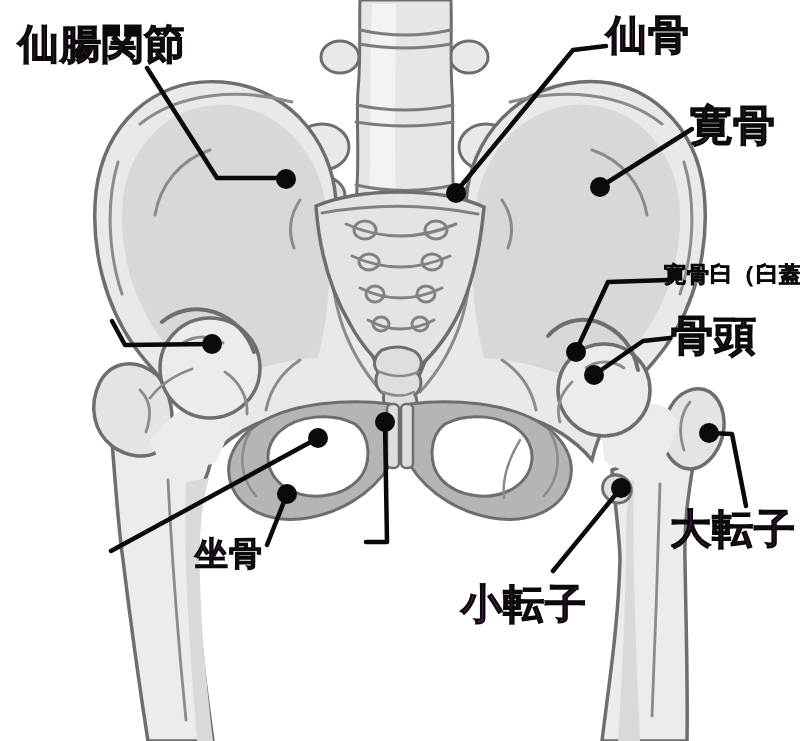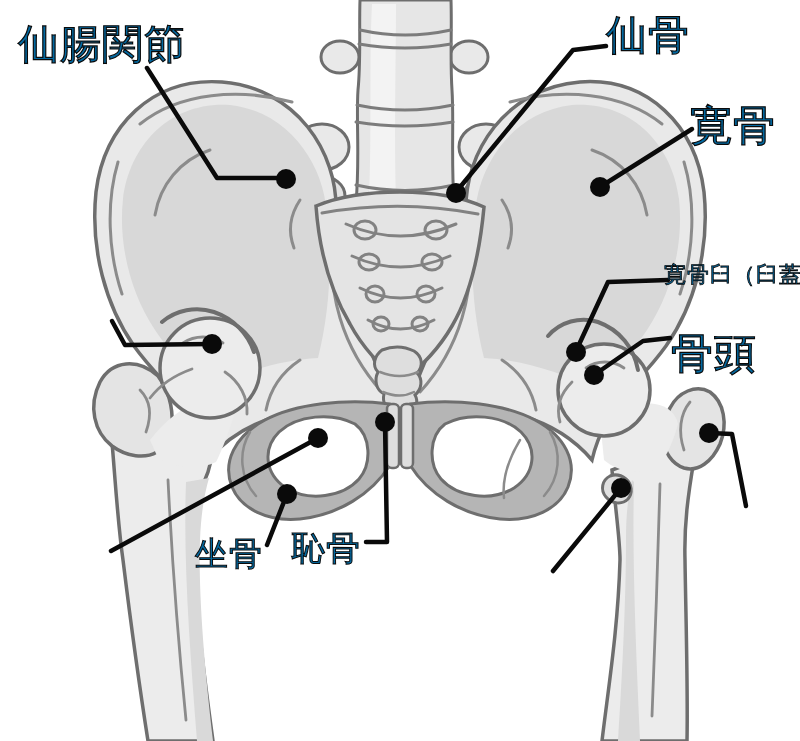--- a/index.html
+++ b/index.html
@@ -2,30 +2,30 @@
 <html><head>
 <meta charset="utf-8">
 <style>
   html,body{margin:0;padding:0;background:#ffffff;}
   .stage{
     position:relative;width:800px;height:741px;background:#ffffff;overflow:hidden;
     font-family:"Liberation Sans","DejaVu Sans",sans-serif;
   }
   .stage svg{position:absolute;left:0;top:0;}
   .label{
-    position:absolute;color:#0369a1;font-weight:400;line-height:1;
+    position:absolute;color:#701a75;font-weight:700;line-height:1;
     white-space:nowrap;letter-spacing:1px;
     -webkit-text-stroke:1.2px #0a0a0a;
   }
   #lbl-sacroiliac{left:18px;top:24px;font-size:41px;}
   #lbl-sacrum{left:606px;top:15px;font-size:41px;}
   #lbl-hipbone{left:690px;top:105px;font-size:42px;}
   #lbl-hipjoint{left:14px;top:275px;font-size:41px;}
   #lbl-acetabulum{left:664px;top:264px;font-size:22px;-webkit-text-stroke:0.8px #0a0a0a;}
-  #lbl-femoralhead{left:671px;top:333px;font-size:42px;}
+  #lbl-femoralhead{left:671px;top:315px;font-size:42px;}
   #lbl-greater{left:670px;top:509px;font-size:41px;}
   #lbl-lesser{left:461px;top:584px;font-size:41px;}
   #lbl-obturator{left:11px;top:539px;font-size:32px;-webkit-text-stroke:1px #0a0a0a;}
   #lbl-ischium{left:195px;top:537px;font-size:33px;text-align:right;-webkit-text-stroke:1px #0a0a0a;}
   #lbl-pubis{left:291px;top:531px;font-size:34px;-webkit-text-stroke:1px #0a0a0a;}
 </style>
 </head>
 <body>
 
 <div class="stage">
@@ -195,15 +195,16 @@
     <circle cx="287" cy="494" r="10"></circle>
     <circle cx="385" cy="422" r="10"></circle>
   </g>
 </svg>
 
   <div class="label" id="lbl-sacroiliac">仙腸関節</div>
   <div class="label" id="lbl-hipbone">寛骨</div>
   <div class="label" id="lbl-sacrum">仙骨</div>
   <div class="label" id="lbl-acetabulum">寛骨臼（臼蓋）</div>
   <div class="label" id="lbl-femoralhead">骨頭</div>
+  <div class="label" id="lbl-greater">大転子</div>
+  <div class="label" id="lbl-lesser">小転子</div>
   <div class="label" id="lbl-ischium">坐骨</div>
-  <div class="label" id="lbl-pubis">恥骨</div>
 </div>
 
 </body></html>

